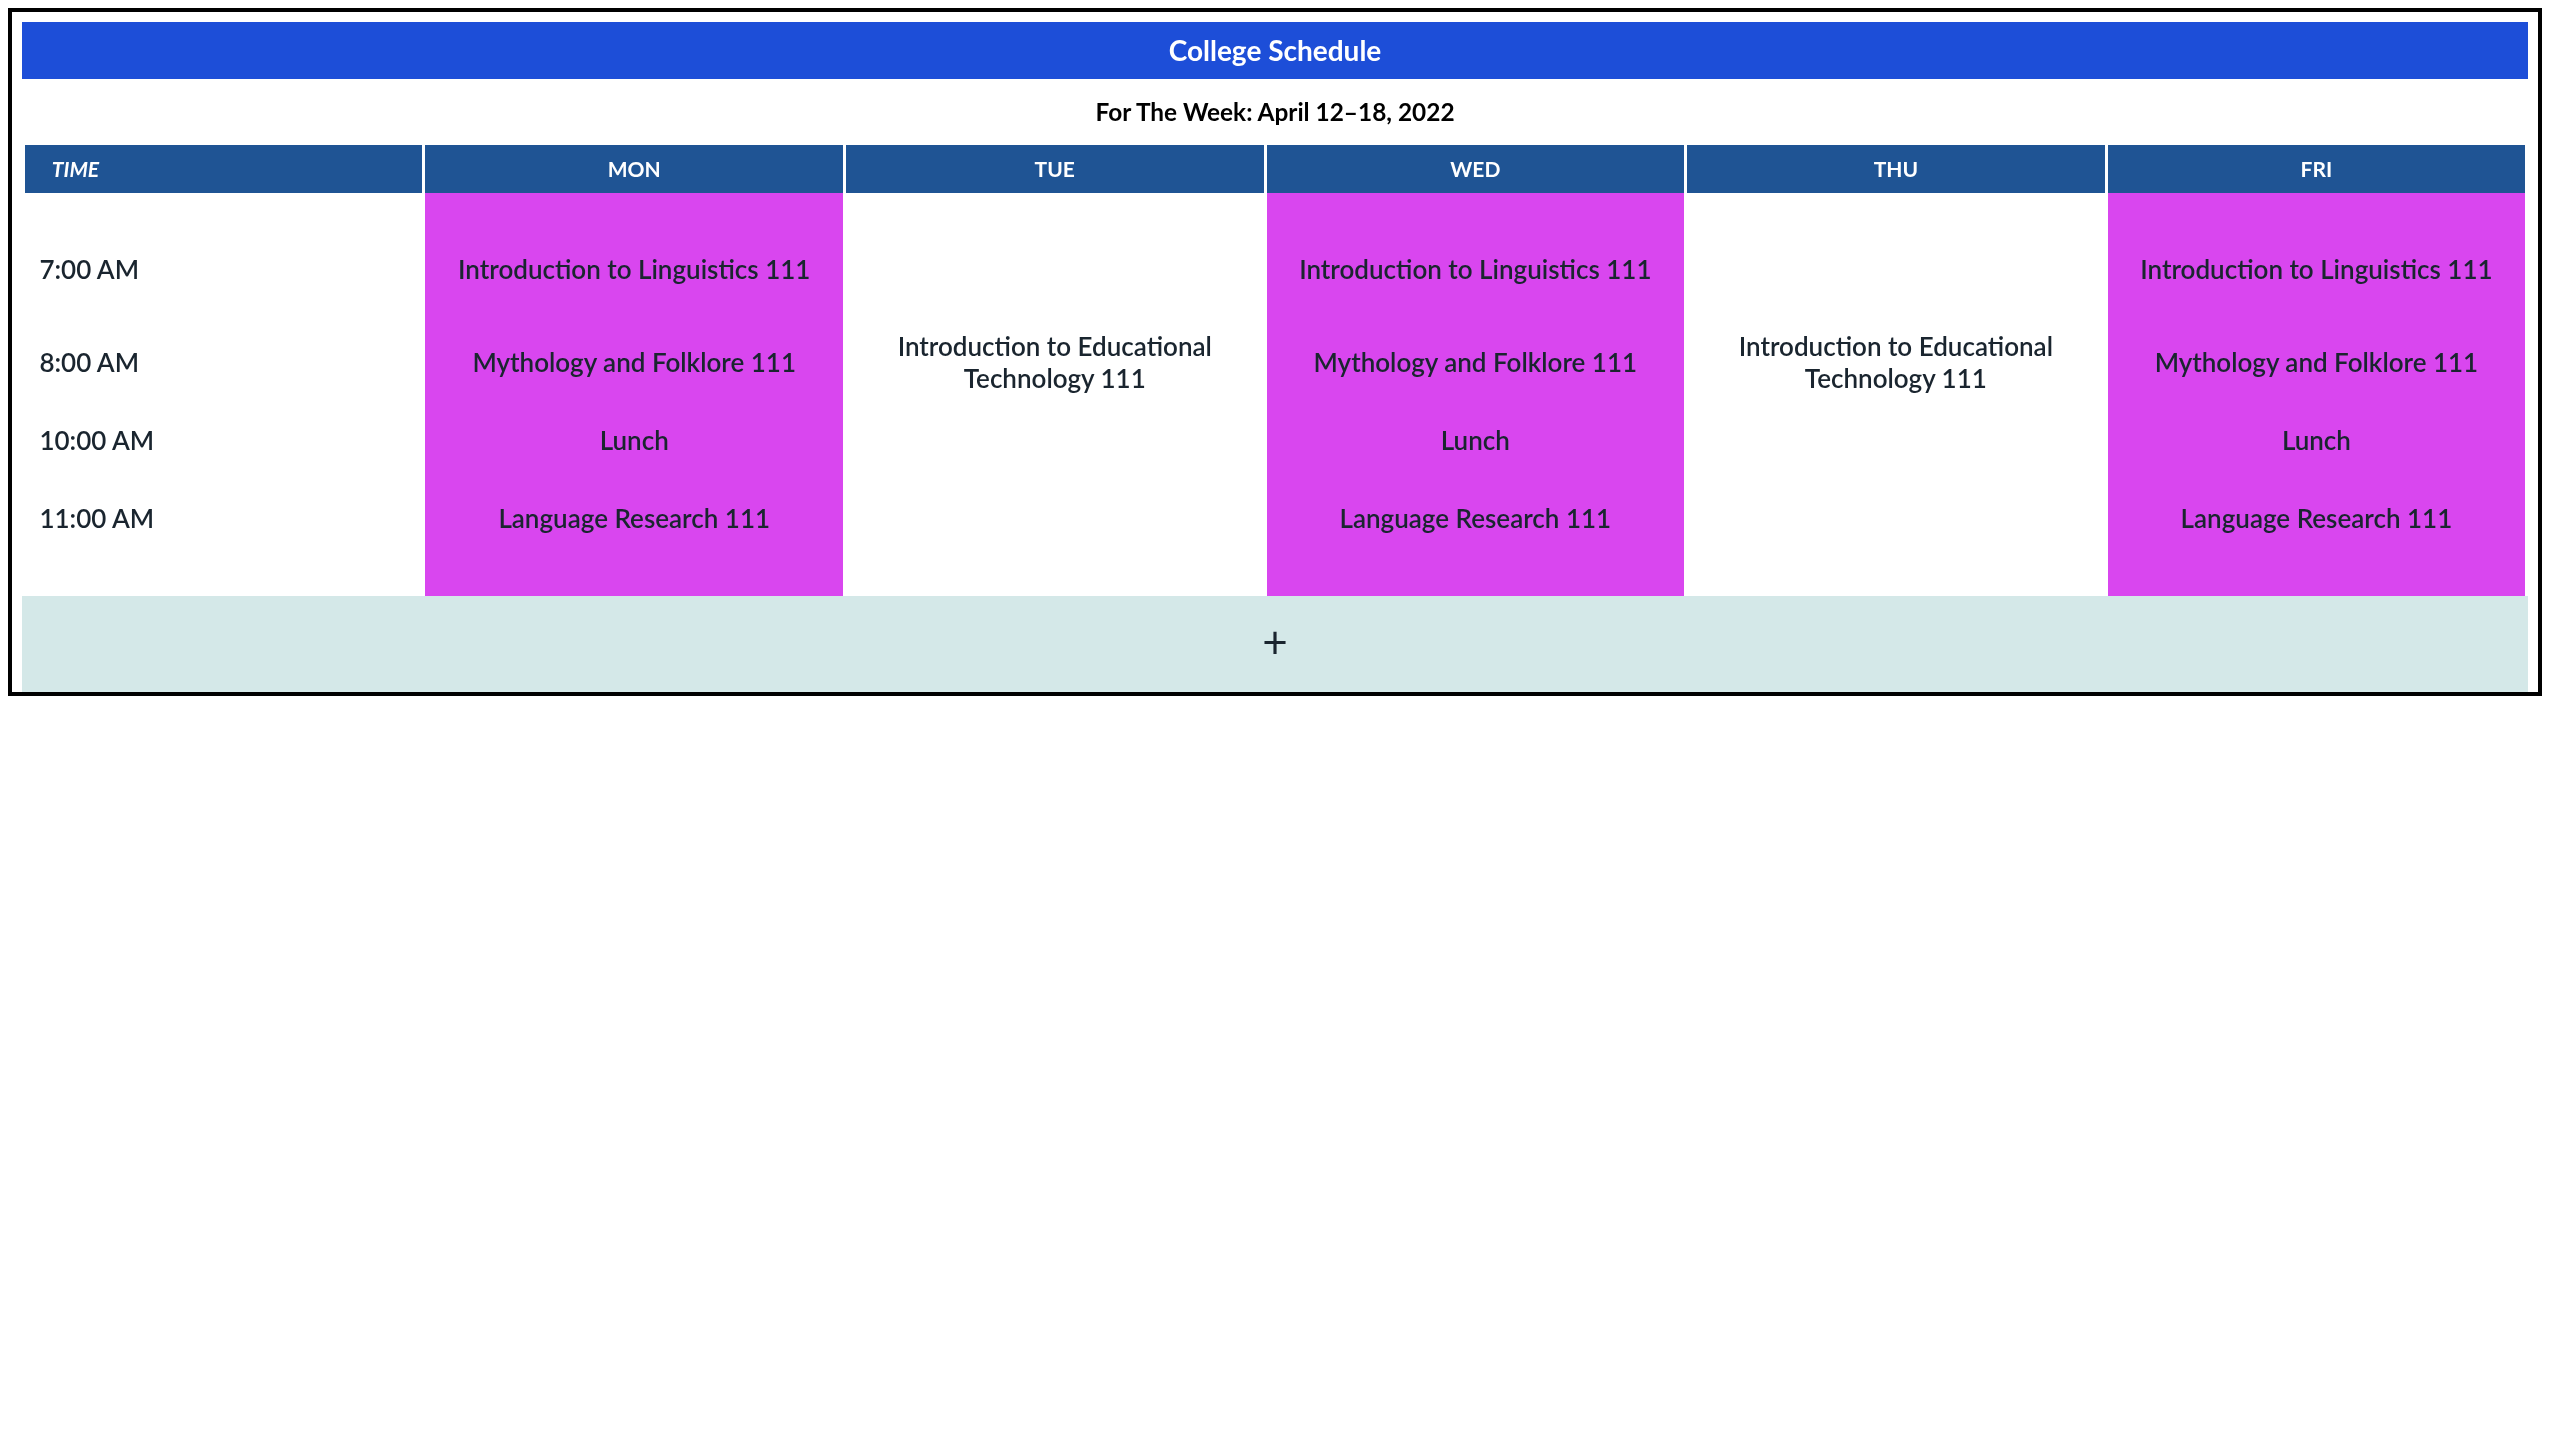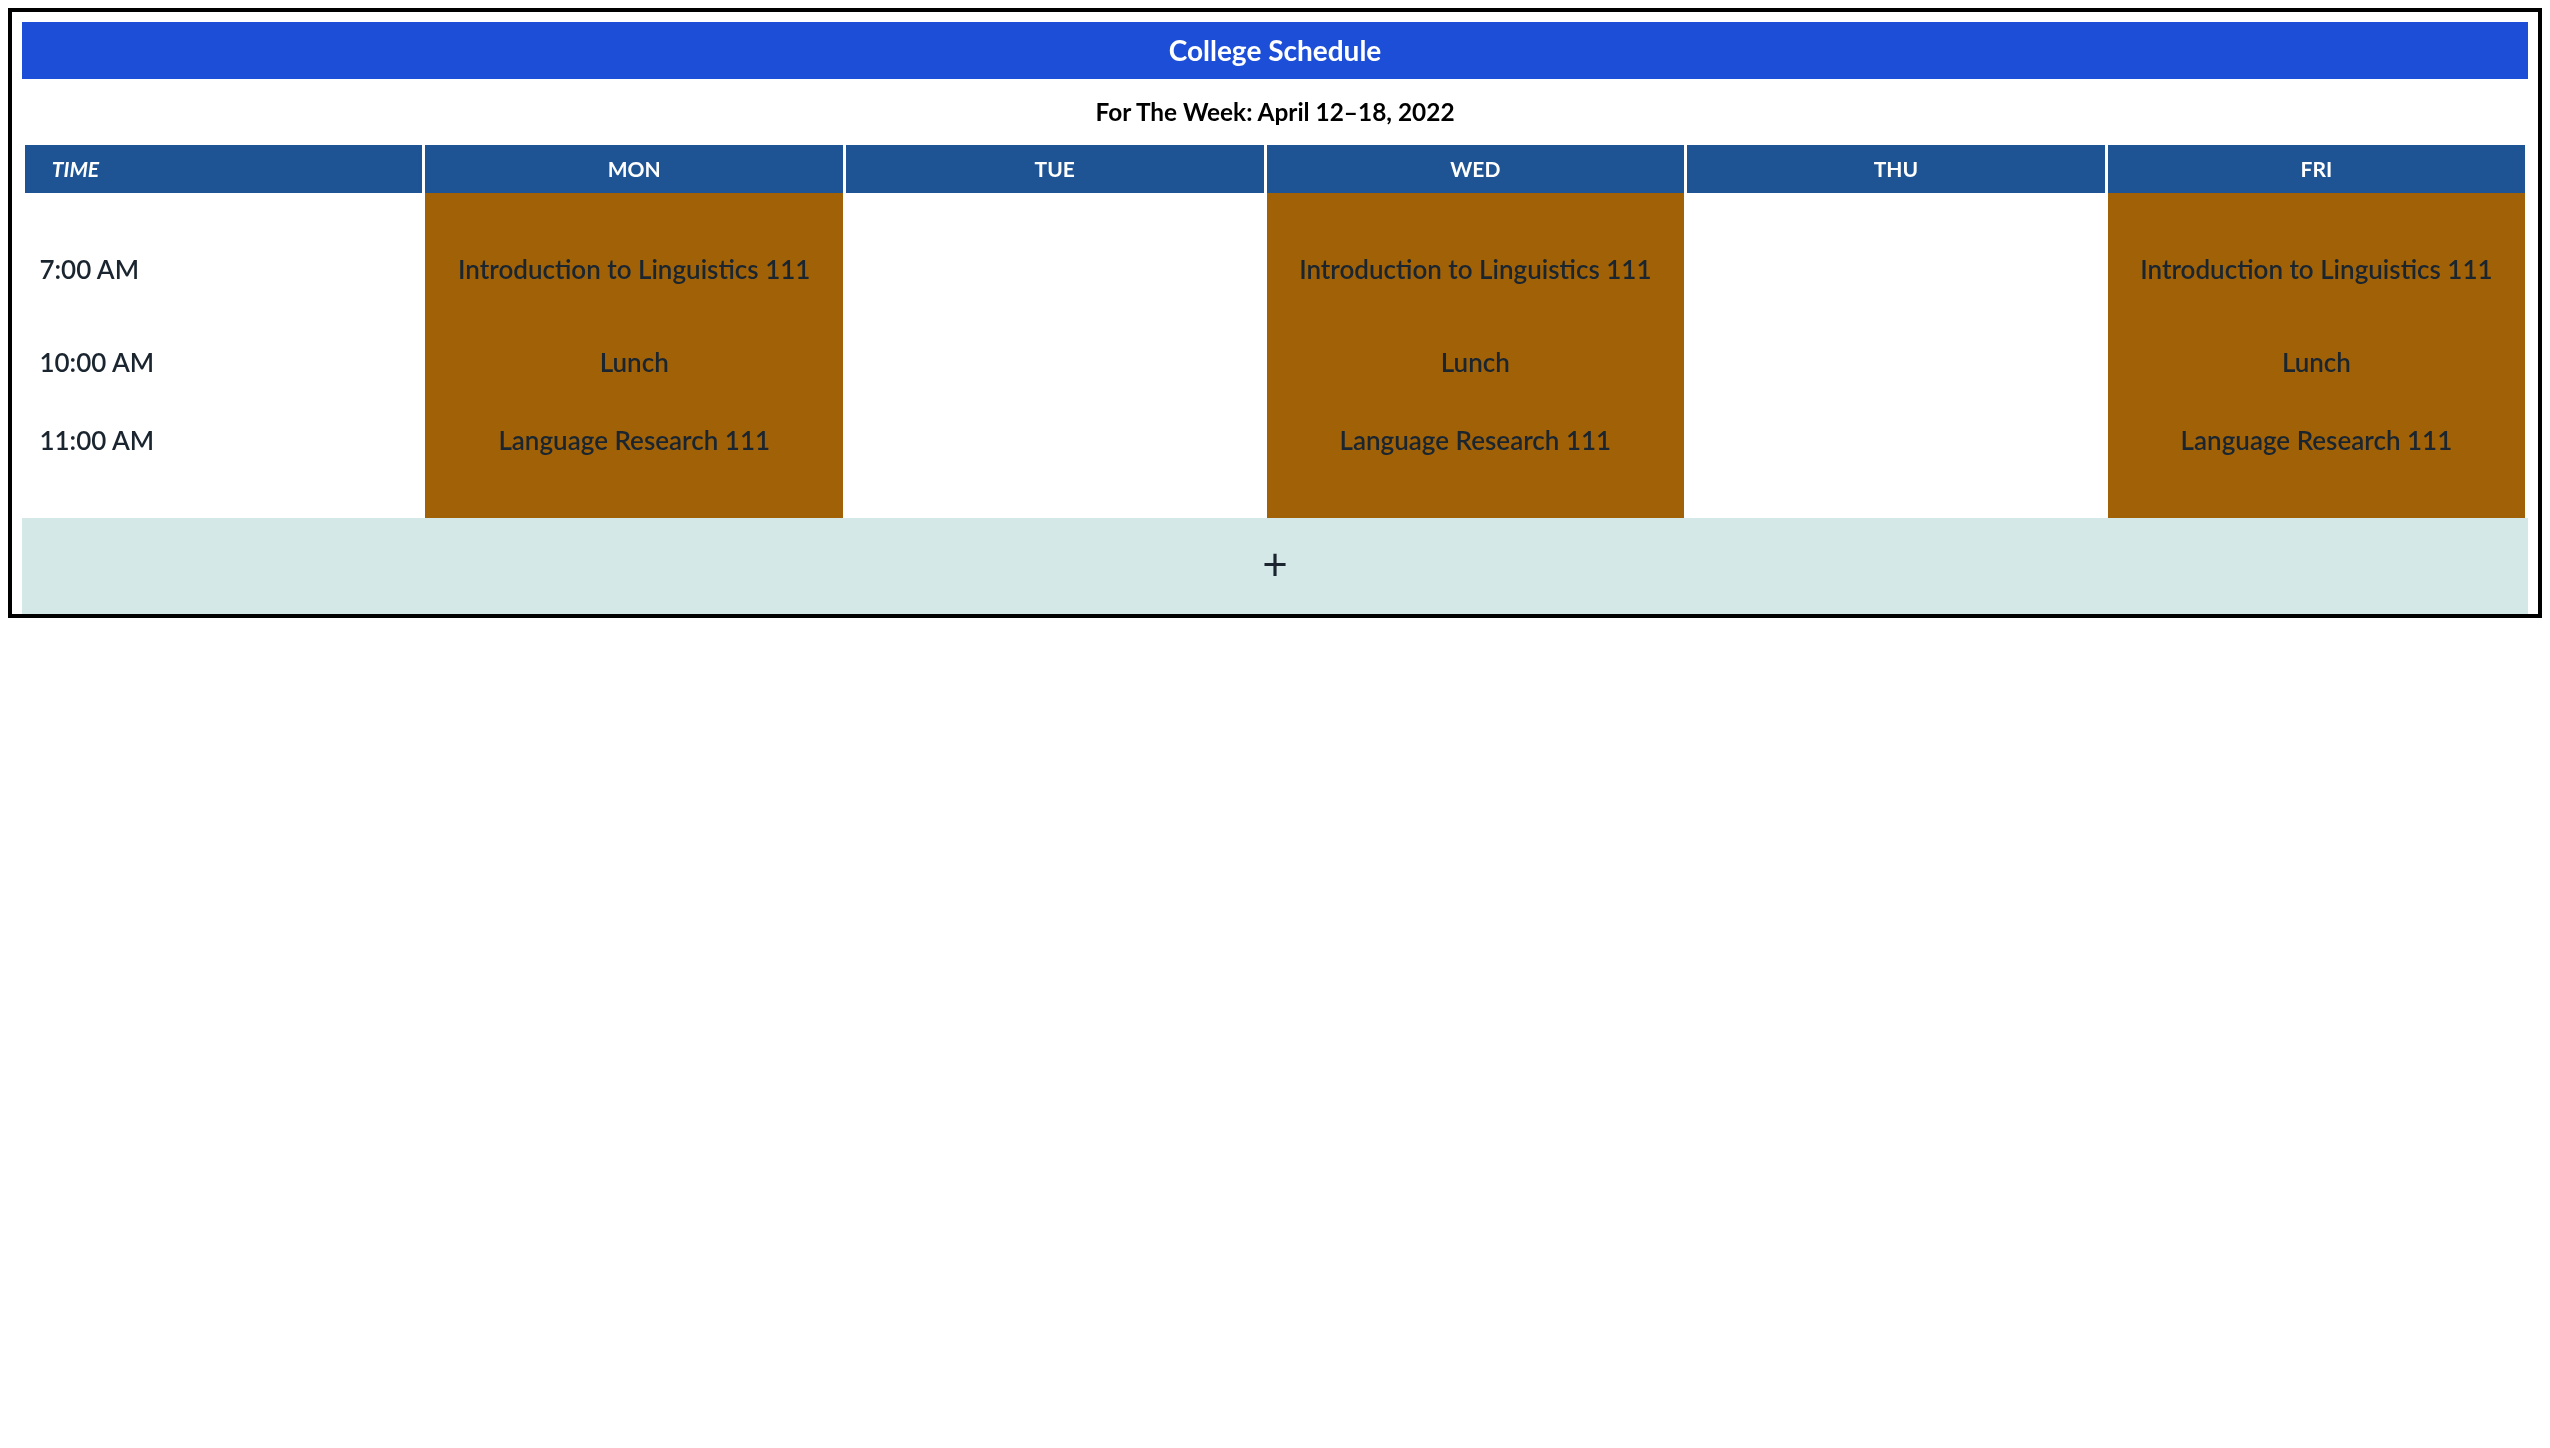--- a/index.html
+++ b/index.html
@@ -60,21 +60,21 @@
     padding: 3.2px 6.5px;
     height: 78px;
     color: #1a252f;
   }
   table.sched tr.tall td { height: 107px; }
   table.sched td.time-cell {
     text-align: left;
     padding-left: 14.6px;
     vertical-align: middle;
   }
-  .shade { background: #a16207; }
+  .shade { background: #d946ef; }
   .plain { background: #ffffff; }
   tr.spacer td { height: 23px; padding:0; }
   tr.pad-bottom td { height: 39px; padding:0; }
   .add-row {
     background: #d4e8e8;
     text-align: center;
     padding: 23px 0 29px 0;
     margin-top: 0;
   }
   .add-row .plus {
@@ -124,20 +124,28 @@
 
       <tr class="tall">
         <td class="time-cell plain">7:00 AM</td>
         <td class="shade">Introduction to Linguistics 111</td>
         <td class="plain"></td>
         <td class="shade">Introduction to Linguistics 111</td>
         <td class="plain"></td>
         <td class="shade">Introduction to Linguistics 111</td>
       </tr>
 
+      <tr>
+        <td class="time-cell plain">8:00 AM</td>
+        <td class="shade">Mythology and Folklore 111</td>
+        <td class="plain">Introduction to Educational Technology 111</td>
+        <td class="shade">Mythology and Folklore 111</td>
+        <td class="plain">Introduction to Educational Technology 111</td>
+        <td class="shade">Mythology and Folklore 111</td>
+      </tr>
 
 
       <tr>
         <td class="time-cell plain">10:00 AM</td>
         <td class="shade">Lunch</td>
         <td class="plain"></td>
         <td class="shade">Lunch</td>
         <td class="plain"></td>
         <td class="shade">Lunch</td>
       </tr>

